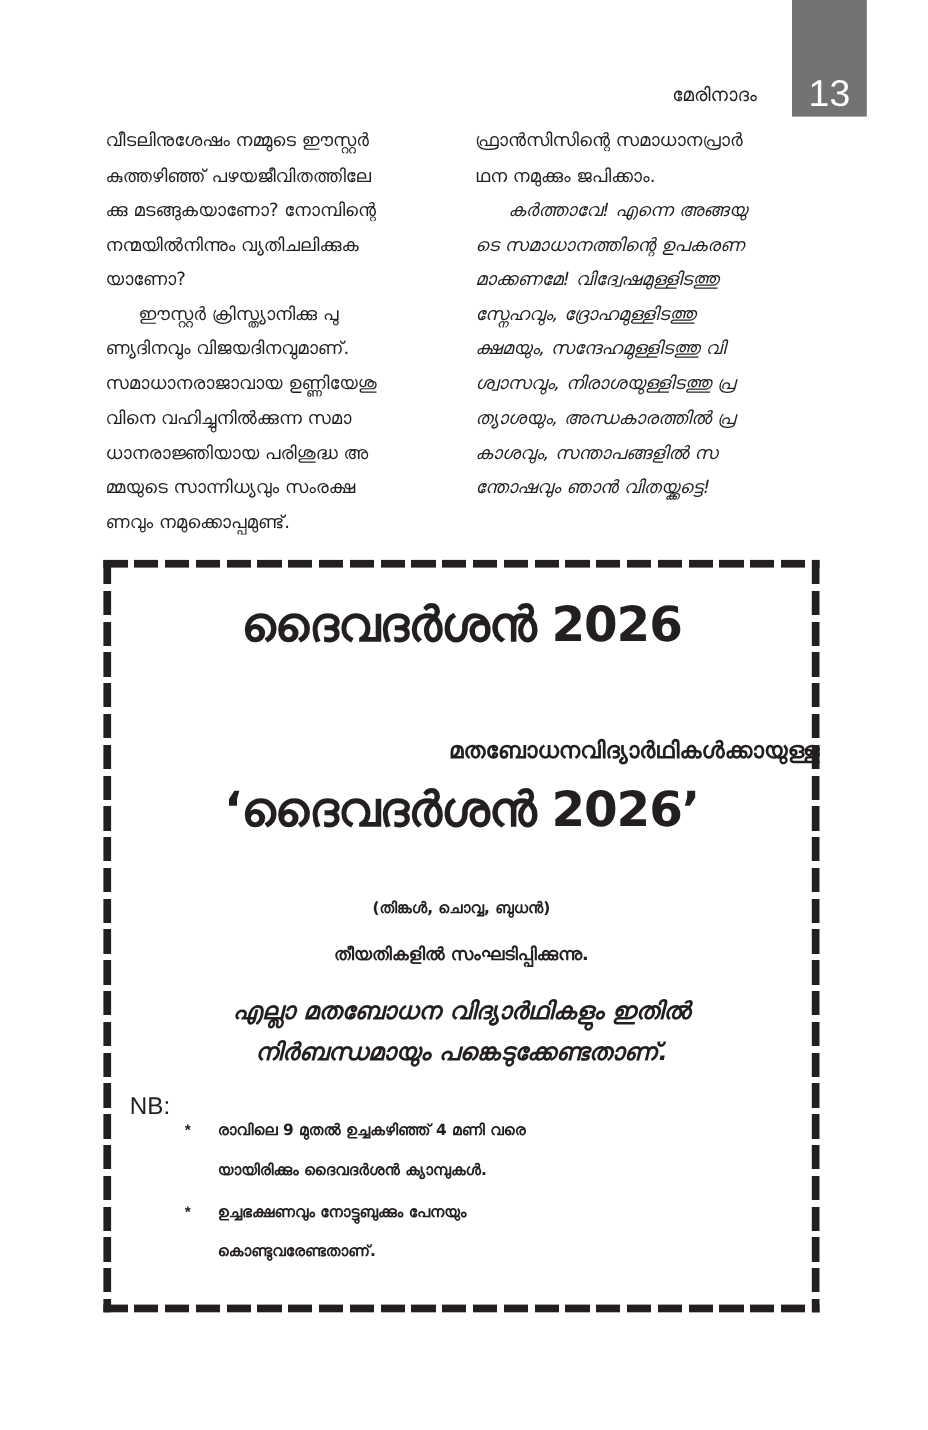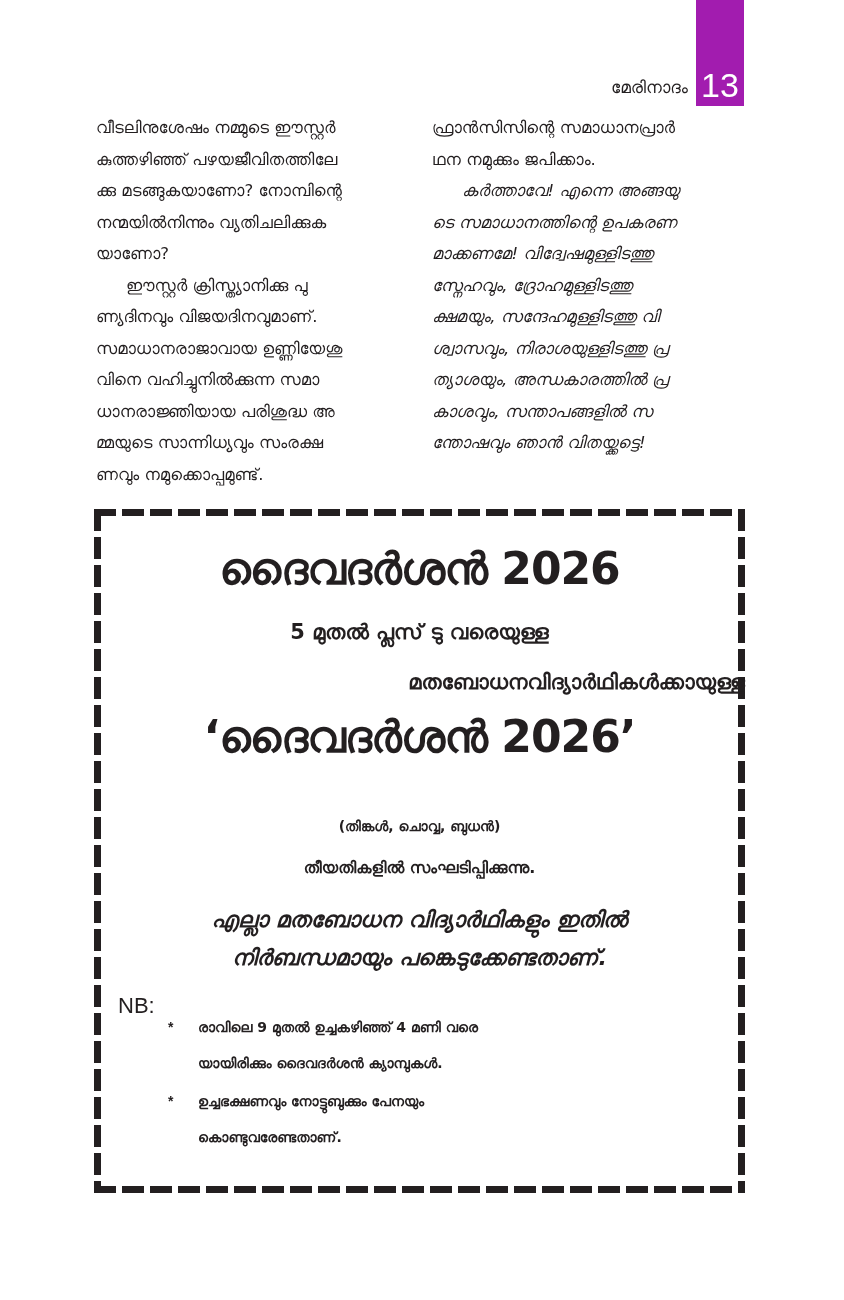--- a/index.html
+++ b/index.html
@@ -1,17 +1,17 @@
 <!DOCTYPE html>
 <html><head>
 <meta charset="utf-8">
 <style>
   html, body { margin: 0; padding: 0; background: #ffffff; }
   body { width: 844px; height: 1300px; position: relative; overflow: hidden; color: #231f20; font-family: "DejaVu Sans", sans-serif; }
-  .page-tab { position: absolute; left: 696px; top: 0; width: 48px; height: 106px; background: #a21caf; }
+  .page-tab { position: absolute; left: 720px; top: 0; width: 68px; height: 106px; background: #737373; }
   .page-number { position: absolute; left: 0; right: 0; bottom: 4px; text-align: center; color: #ffffff; font-family: "Liberation Sans", sans-serif; font-size: 34px; line-height: 34px; }
   .running-title { position: absolute; right: 156px; top: 76px; font-size: 17px; line-height: 22px; white-space: nowrap; }
   .col { position: absolute; top: 112px; font-size: 16.5px; line-height: 31.5px; text-align: justify; text-align-last: auto; }
   .col-left { left: 96px; width: 312px; }
   .col-right { left: 432px; width: 312px; }
   .col p { margin: 0; }
   .col .italic { font-style: italic; }
   .line { display: block; white-space: nowrap; overflow: hidden; }
   .notice-box { position: absolute; left: 94px; top: 509px; width: 651px; height: 684px; box-sizing: border-box; }
   .dash-h, .dash-v { position: absolute; }
@@ -83,21 +83,20 @@
 </div>
 
 <div class="notice-box">
   <div class="dash-h dash-top"></div>
   <div class="dash-h dash-bottom"></div>
   <div class="dash-v dash-left"></div>
   <div class="dash-v dash-right"></div>
 
   <div class="notice-inner">
     <div class="title-main">ദൈവദർശൻ 2026</div>
-    <div class="sub1">5 മുതൽ പ്ലസ് ടു വരെയുള്ള</div>
     <div class="sub2">മതബോധനവിദ്യാർഥികൾക്കായുള്ള</div>
     <div class="title-quote">‘ദൈവദർശൻ 2026’</div>
     <div class="days">(തിങ്കൾ, ചൊവ്വ, ബുധൻ)</div>
     <div class="organizing">തീയതികളിൽ  സംഘടിപ്പിക്കുന്നു.</div>
     <div class="mandatory">
       <span class="line">എല്ലാ മതബോധന വിദ്യാർഥികളും ഇതിൽ</span>
       <span class="line">നിർബന്ധമായും പങ്കെടുക്കേണ്ടതാണ്.</span>
     </div>
 
     <div class="nb-label">NB:</div>

